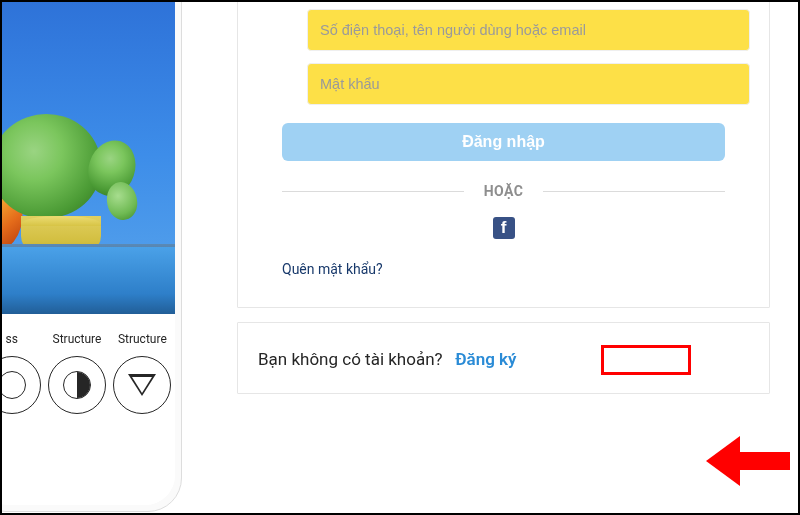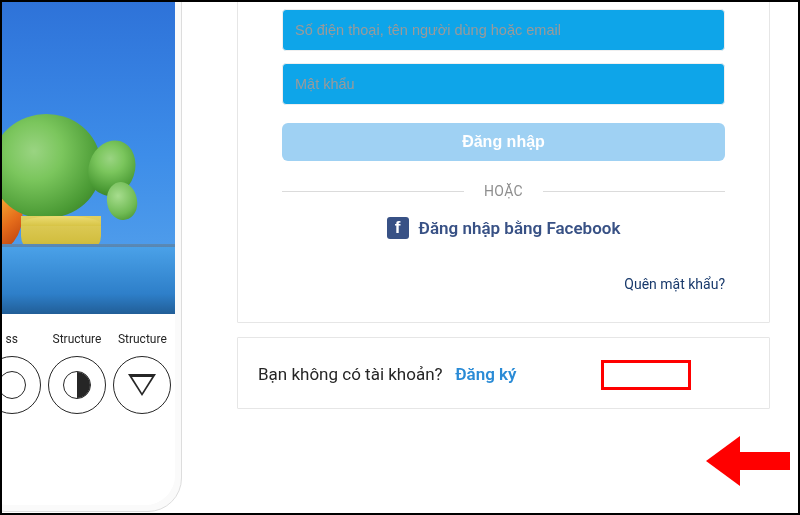--- a/index.html
+++ b/index.html
@@ -116,54 +116,55 @@
     background:#fff;
     border:1px solid #e6e6e6;
     border-radius:1px;
     padding:0 44px;
   }
   .card.primary { margin-top:-40px; padding-top:46px; padding-bottom:30px; }
   .card.secondary { margin-top:14px; padding:26px 20px 24px; text-align:left; font-size:17px; color:#262626;}
   .field {
     width:100%;
     height:42px;
-    background:#0ea5e9;
+    background:#fde047;
     border:1px solid #efefef;
     border-radius:4px;
     padding:0 12px;
     font-size:14.5px;
     color:#262626;
     margin-bottom:12px;
     outline:none;
+    margin-left:25px;
   }
   .field::placeholder { color:#9a9a9a; }
   .login-btn {
     width:100%; height:38px;
     background:#9fd1f3;
     color:#fff;
     font-weight:600;
     font-size:16px;
     border:none; border-radius:6px;
     margin-top:6px;
     cursor:pointer;
   }
   .divider {
     display:flex; align-items:center;
     margin:22px 0 18px;
   }
   .divider .line { flex:1; height:1px; background:#dbdbdb; }
-  .divider .word { padding:0 20px; color:#8e8e8e; font-weight:400; font-size:14px; letter-spacing:.4px;text-align:right;}
+  .divider .word { padding:0 20px; color:#8e8e8e; font-weight:700; font-size:14px; letter-spacing:.4px;text-align:right;}
   .fb-row {
     display:flex; align-items:center; justify-content:center;
     color:#385185; font-weight:600; font-size:17px;
     cursor:pointer;
     gap:10px;
   }
   .fb-mark { width:22px; height:22px; background:#385185; border-radius:3px; color:#fff; font-weight:800; display:flex; align-items:center; justify-content:center; font-size:17px; font-family:Arial,sans-serif;}
-  .forgot { text-align:right; color:#18396b; font-size:14px; margin-top:37px; cursor:pointer;}
+  .forgot { text-align:left; color:#18396b; font-size:14px; margin-top:22px; cursor:pointer;}
   .signup-link { color:#2a8bd6; font-weight:600; cursor:pointer; }
   .highlight-box {
     position:absolute;
     border:3px solid #ff0000;
     width:90px; height:30px;
     pointer-events:none;
   }
   .arrow {
     position:absolute;
     right:8px; top:438px;
@@ -220,21 +221,20 @@
       <button class="login-btn">Đăng nhập</button>
 
       <div class="divider">
         <div class="line"></div>
         <div class="word">HOẶC</div>
         <div class="line"></div>
       </div>
 
       <div class="fb-row">
         <span class="fb-mark">f</span>
-        <span>Đăng nhập bằng Facebook</span>
       </div>
 
       <div class="forgot">Quên mật khẩu?</div>
     </div>
 
     <div class="card secondary" style="position:relative;">
       <span>Bạn không có tài khoản?</span>
       <span>&nbsp;</span>
       <span class="signup-link">Đăng ký</span>
       <div class="highlight-box" style="right:78px; top:22px;"></div>

